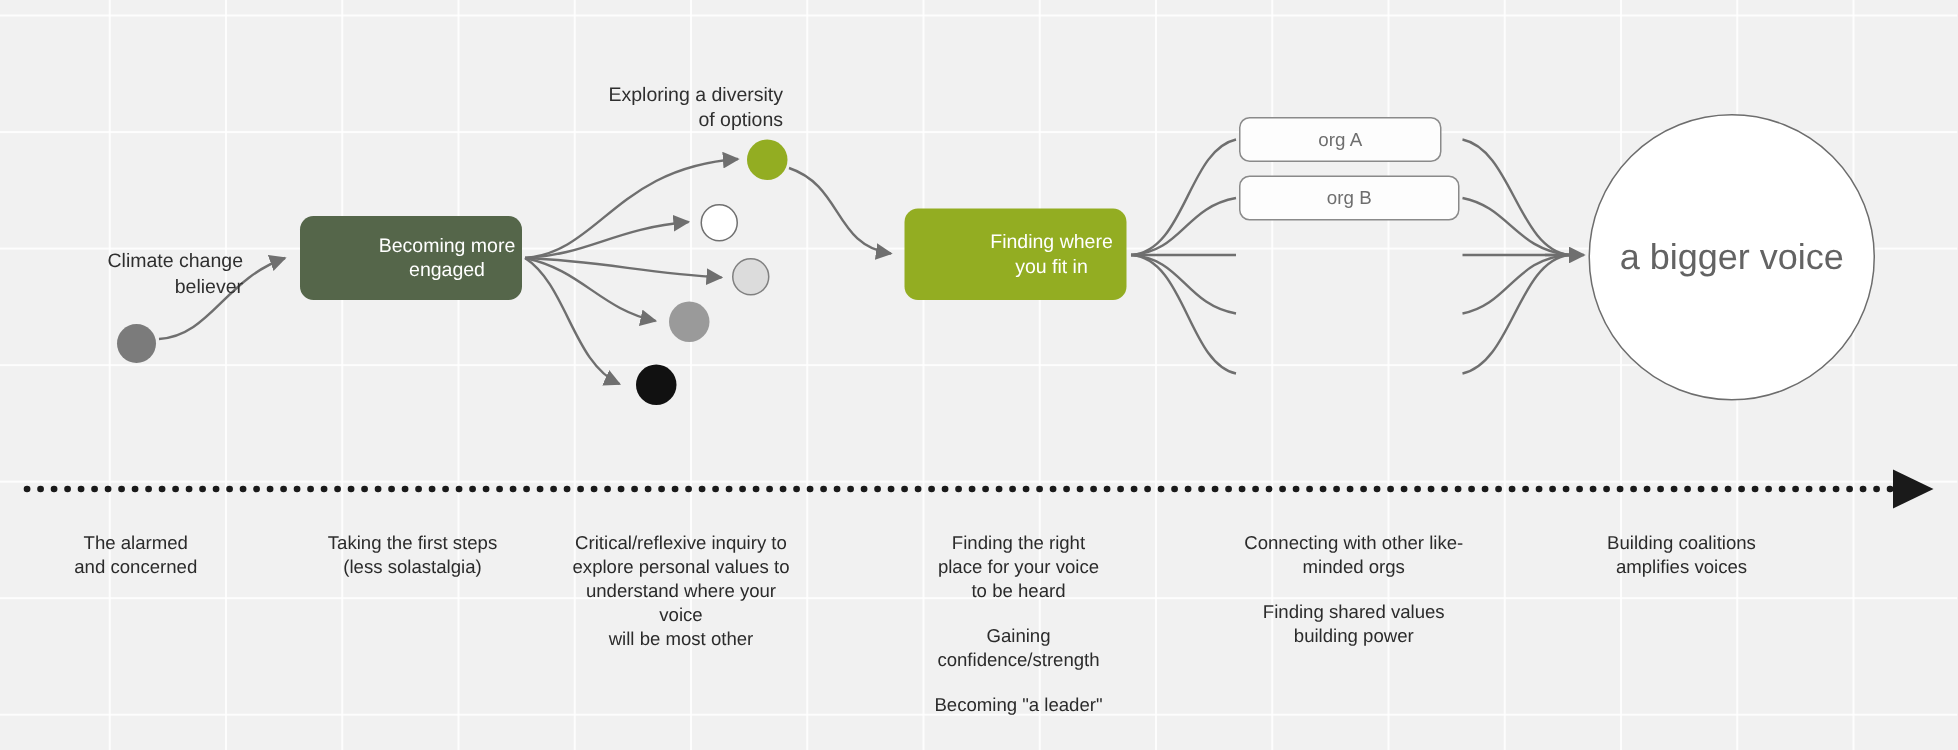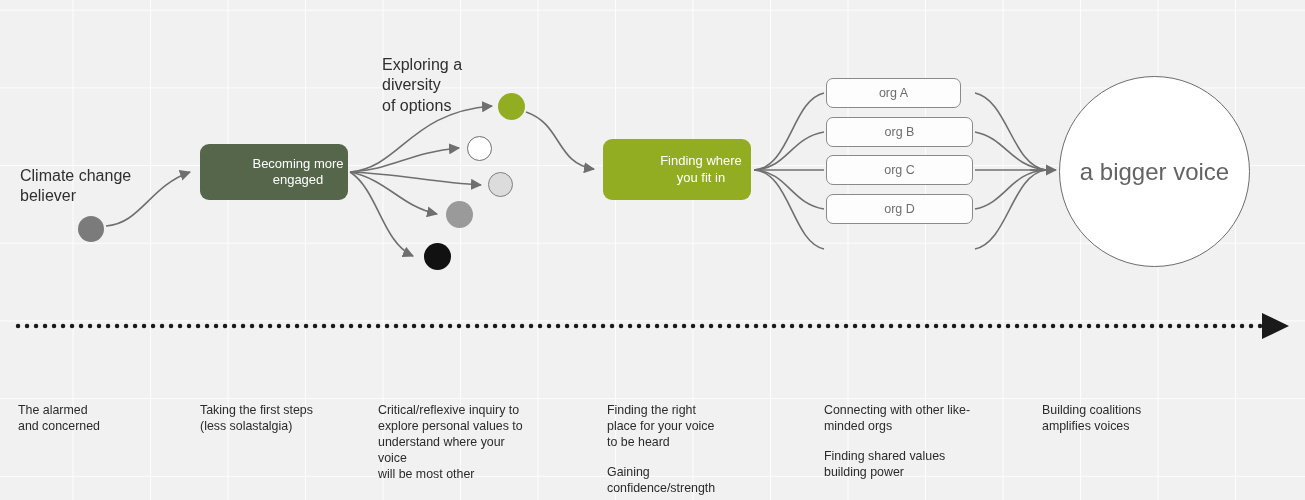--- a/index.html
+++ b/index.html
@@ -58,34 +58,33 @@
     border-radius: 50%;
     background: #ffffff;
     border: 1.4px solid #6d6d6d;
     color: #636363;
     font-size: 24px;
   }
 
   
   .flabel {
     position: absolute;
-    text-align: left;
-    font-size: 16px;
+    text-align: right;
+    font-size: 13px;
     color: #2f2f2f;
     line-height: 1.28;
     white-space: pre-line;
   }
   .tl-note {
     position: absolute;
-    text-align: left;
+    text-align: center;
     font-size: 12.4px;
     color: #2b2b2b;
     line-height: 1.28;
     white-space: pre-line;
-    margin-top: 48px;
   }
 </style>
 </head>
 <body>
 
 <div id="canvas">
 
   <svg id="edges" viewBox="0 0 1305 500">
     <defs>
       <marker id="ahead" viewBox="0 0 10 10" refX="9" refY="5" markerWidth="7" markerHeight="7" orient="auto-start-reverse">
@@ -137,22 +136,20 @@
   <div class="node dot" style="left:498px; top:93px; width:27px; height:27px; background:#93ad22;"></div>
   <div class="node dot" style="left:467px; top:136px; width:25px; height:25px; background:#ffffff; border:1.4px solid #707070;"></div>
   <div class="node dot" style="left:488px; top:172px; width:25px; height:25px; background:#dcdcdc; border:1.4px solid #808080;"></div>
   <div class="node dot" style="left:446px; top:201px; width:27px; height:27px; background:#9a9a9a;"></div>
   <div class="node dot" style="left:424px; top:243px; width:27px; height:27px; background:#111111;"></div>
 
   <div class="node rbox" style="left:603px; top:139px; width:148px; height:61px; background:#93ad22;">Finding where you fit in</div>
 
   <div class="node orgbox" style="left:826px; top:78px; width:135px; height:30px;">org A</div>
   <div class="node orgbox" style="left:826px; top:117px; width:147px; height:30px;">org B</div>
-  <div class="node orgbox" style="left:826px; top:155px; width:147px; height:30px;">org C</div>
-  <div class="node orgbox" style="left:826px; top:194px; width:147px; height:30px;">org D</div>
 
   <div class="node bigcircle" style="left:1059px; top:76px; width:191px; height:191px;">a bigger voice</div>
 
   <div id="timeline-notes">
       <div class="tl-note" style="left: 18px; top: 355px; width: 145px;">The alarmed
 and concerned</div>
       <div class="tl-note" style="left: 200px; top: 355px; width: 150px;">Taking the first steps
 (less solastalgia)</div>
       <div class="tl-note" style="left: 378px; top: 355px; width: 152px;">Critical/reflexive inquiry to
 explore personal values to

